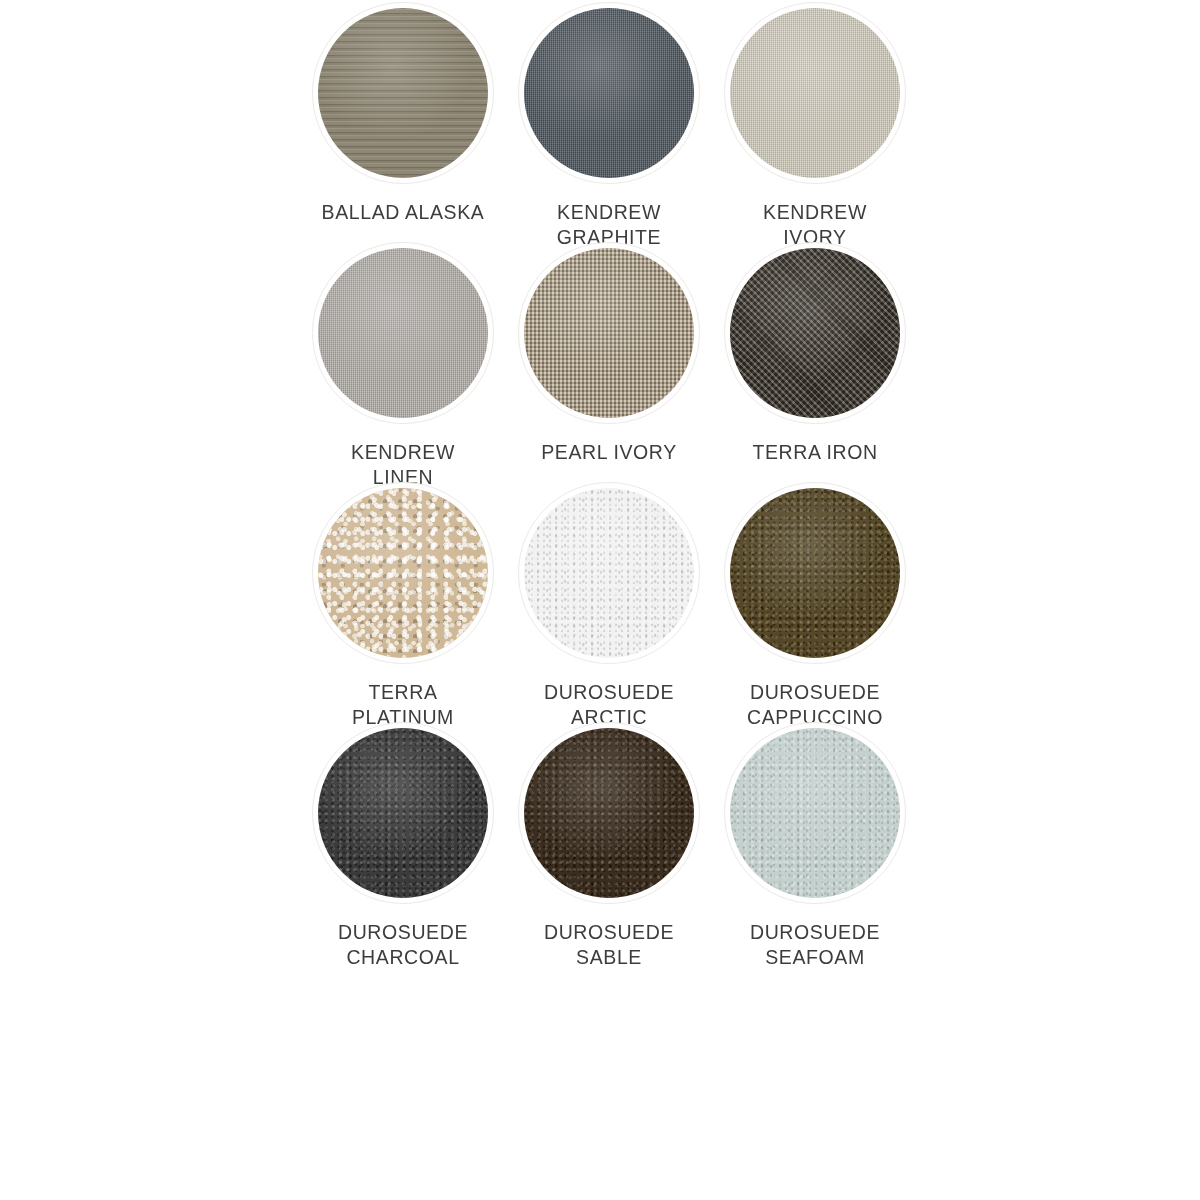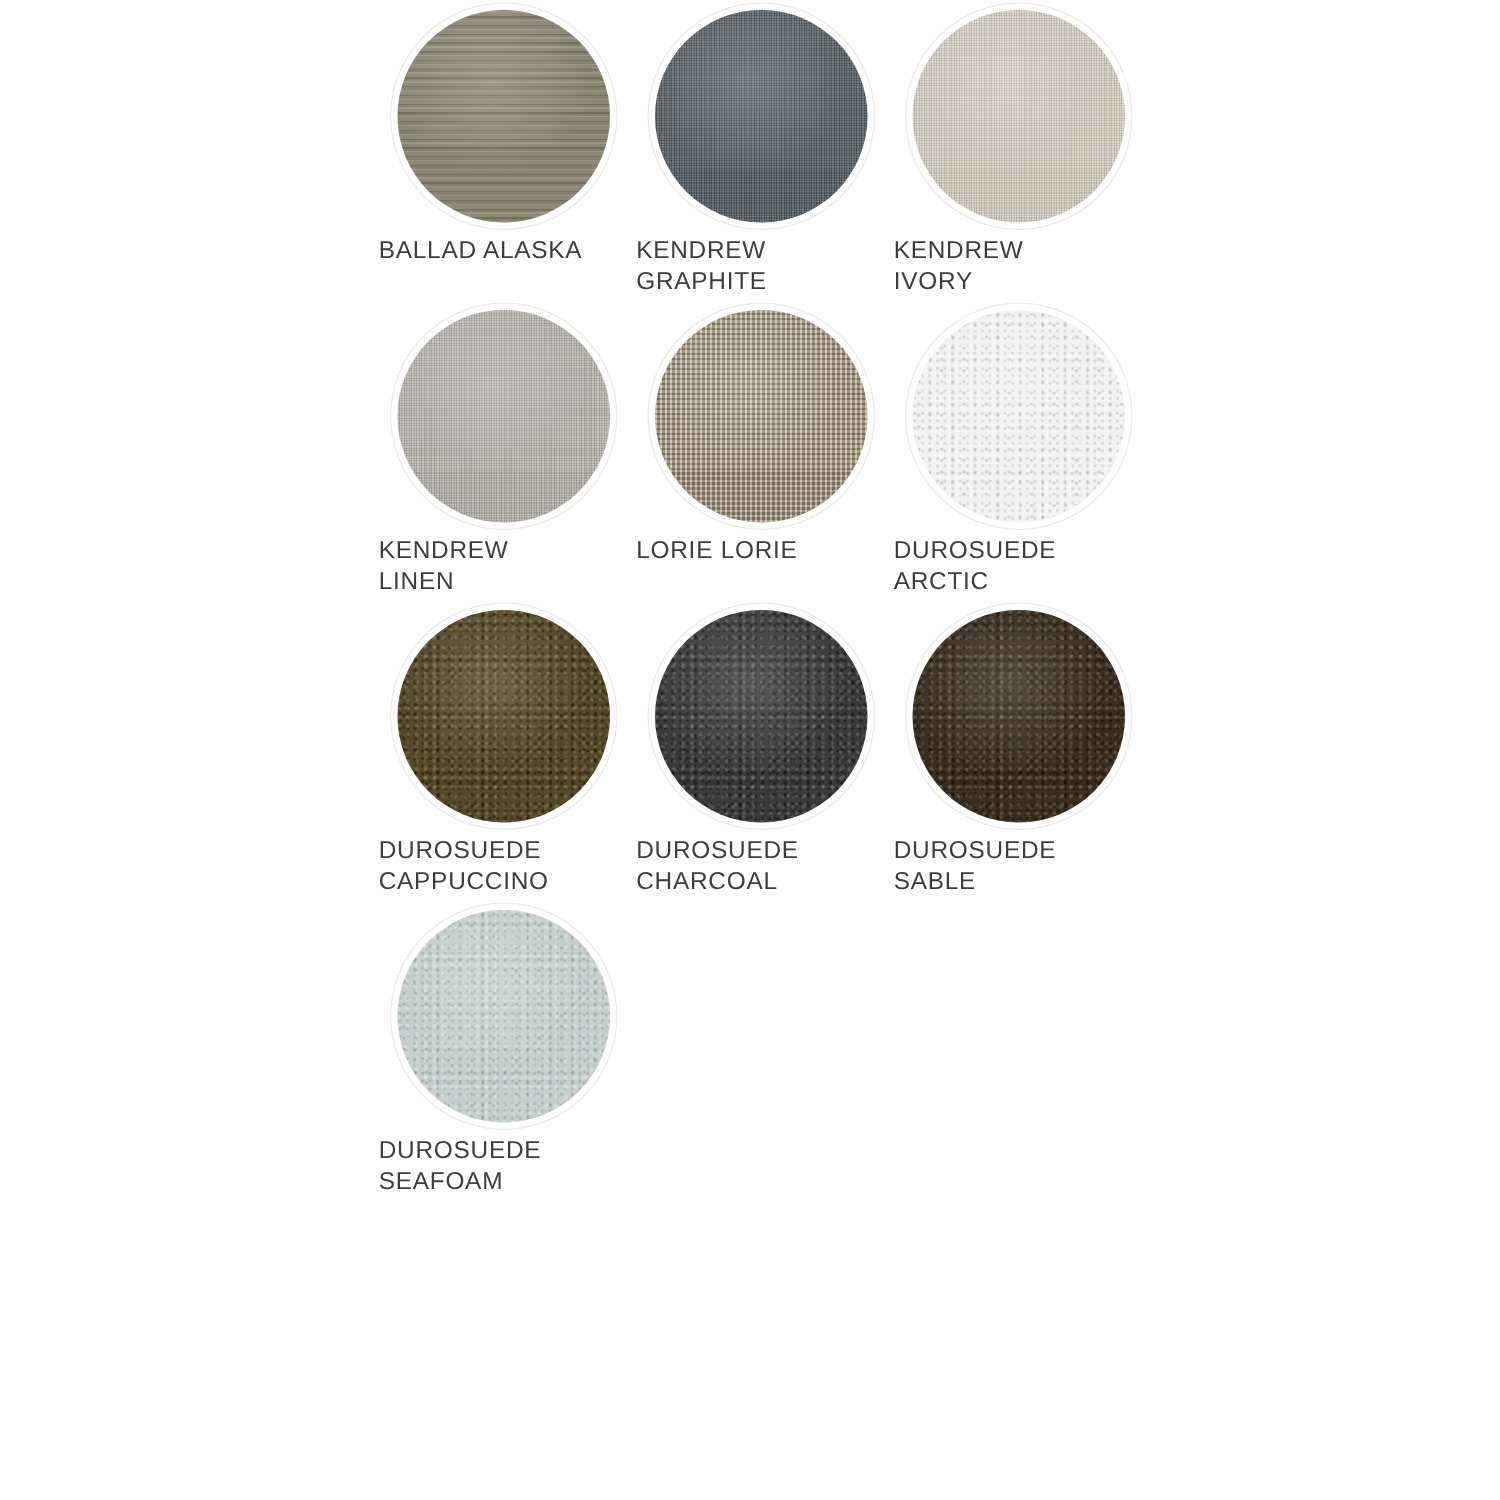--- a/index.html
+++ b/index.html
@@ -154,22 +154,23 @@
   }
 
   
   .tex-shade {
     background-image:
       radial-gradient(ellipse 78% 72% at 44% 34%, rgba(255,255,255,0.16) 0%, rgba(255,255,255,0.00) 62%),
       radial-gradient(ellipse 110% 105% at 52% 58%, rgba(0,0,0,0.00) 55%, rgba(0,0,0,0.13) 100%);
   }
 
   .swatch-label {
-    margin-top: 4px;
+    margin-top: 16px;
     width: 200px;
+    text-align: center;
     color: #3d3d3d;
     font-size: 19.5px;
     line-height: 25px;
     letter-spacing: 0.6px;
     font-weight: 400;
     white-space: pre-line;
   }
 </style>
 </head>
 <body>
@@ -215,21 +216,40 @@
         <div class="swatch-label">KENDREW
 LINEN</div>
       </div>
       <div class="swatch-cell">
         <div class="swatch-disc-wrap">
           <div class="swatch-disc" style="background-color: rgb(191, 174, 145);">
             <div class="tex tex-basket"></div>
             <div class="tex tex-shade"></div>
           </div>
         </div>
-        <div class="swatch-label">LORIE LORIE</div>
+        <div class="swatch-label">PEARL IVORY</div>
+      </div>
+      <div class="swatch-cell">
+        <div class="swatch-disc-wrap">
+          <div class="swatch-disc" style="background-color: rgb(69, 61, 51);">
+            <div class="tex tex-tweed"></div>
+            <div class="tex tex-shade"></div>
+          </div>
+        </div>
+        <div class="swatch-label">TERRA IRON</div>
+      </div>
+      <div class="swatch-cell">
+        <div class="swatch-disc-wrap">
+          <div class="swatch-disc" style="background-color: rgb(207, 184, 150);">
+            <div class="tex tex-boucle"></div>
+            <div class="tex tex-shade"></div>
+          </div>
+        </div>
+        <div class="swatch-label">TERRA
+PLATINUM</div>
       </div>
       <div class="swatch-cell">
         <div class="swatch-disc-wrap">
           <div class="swatch-disc" style="background-color: rgb(242, 242, 242);">
             <div class="tex tex-suede"></div>
             <div class="tex tex-shade"></div>
           </div>
         </div>
         <div class="swatch-label">DUROSUEDE
 ARCTIC</div>

